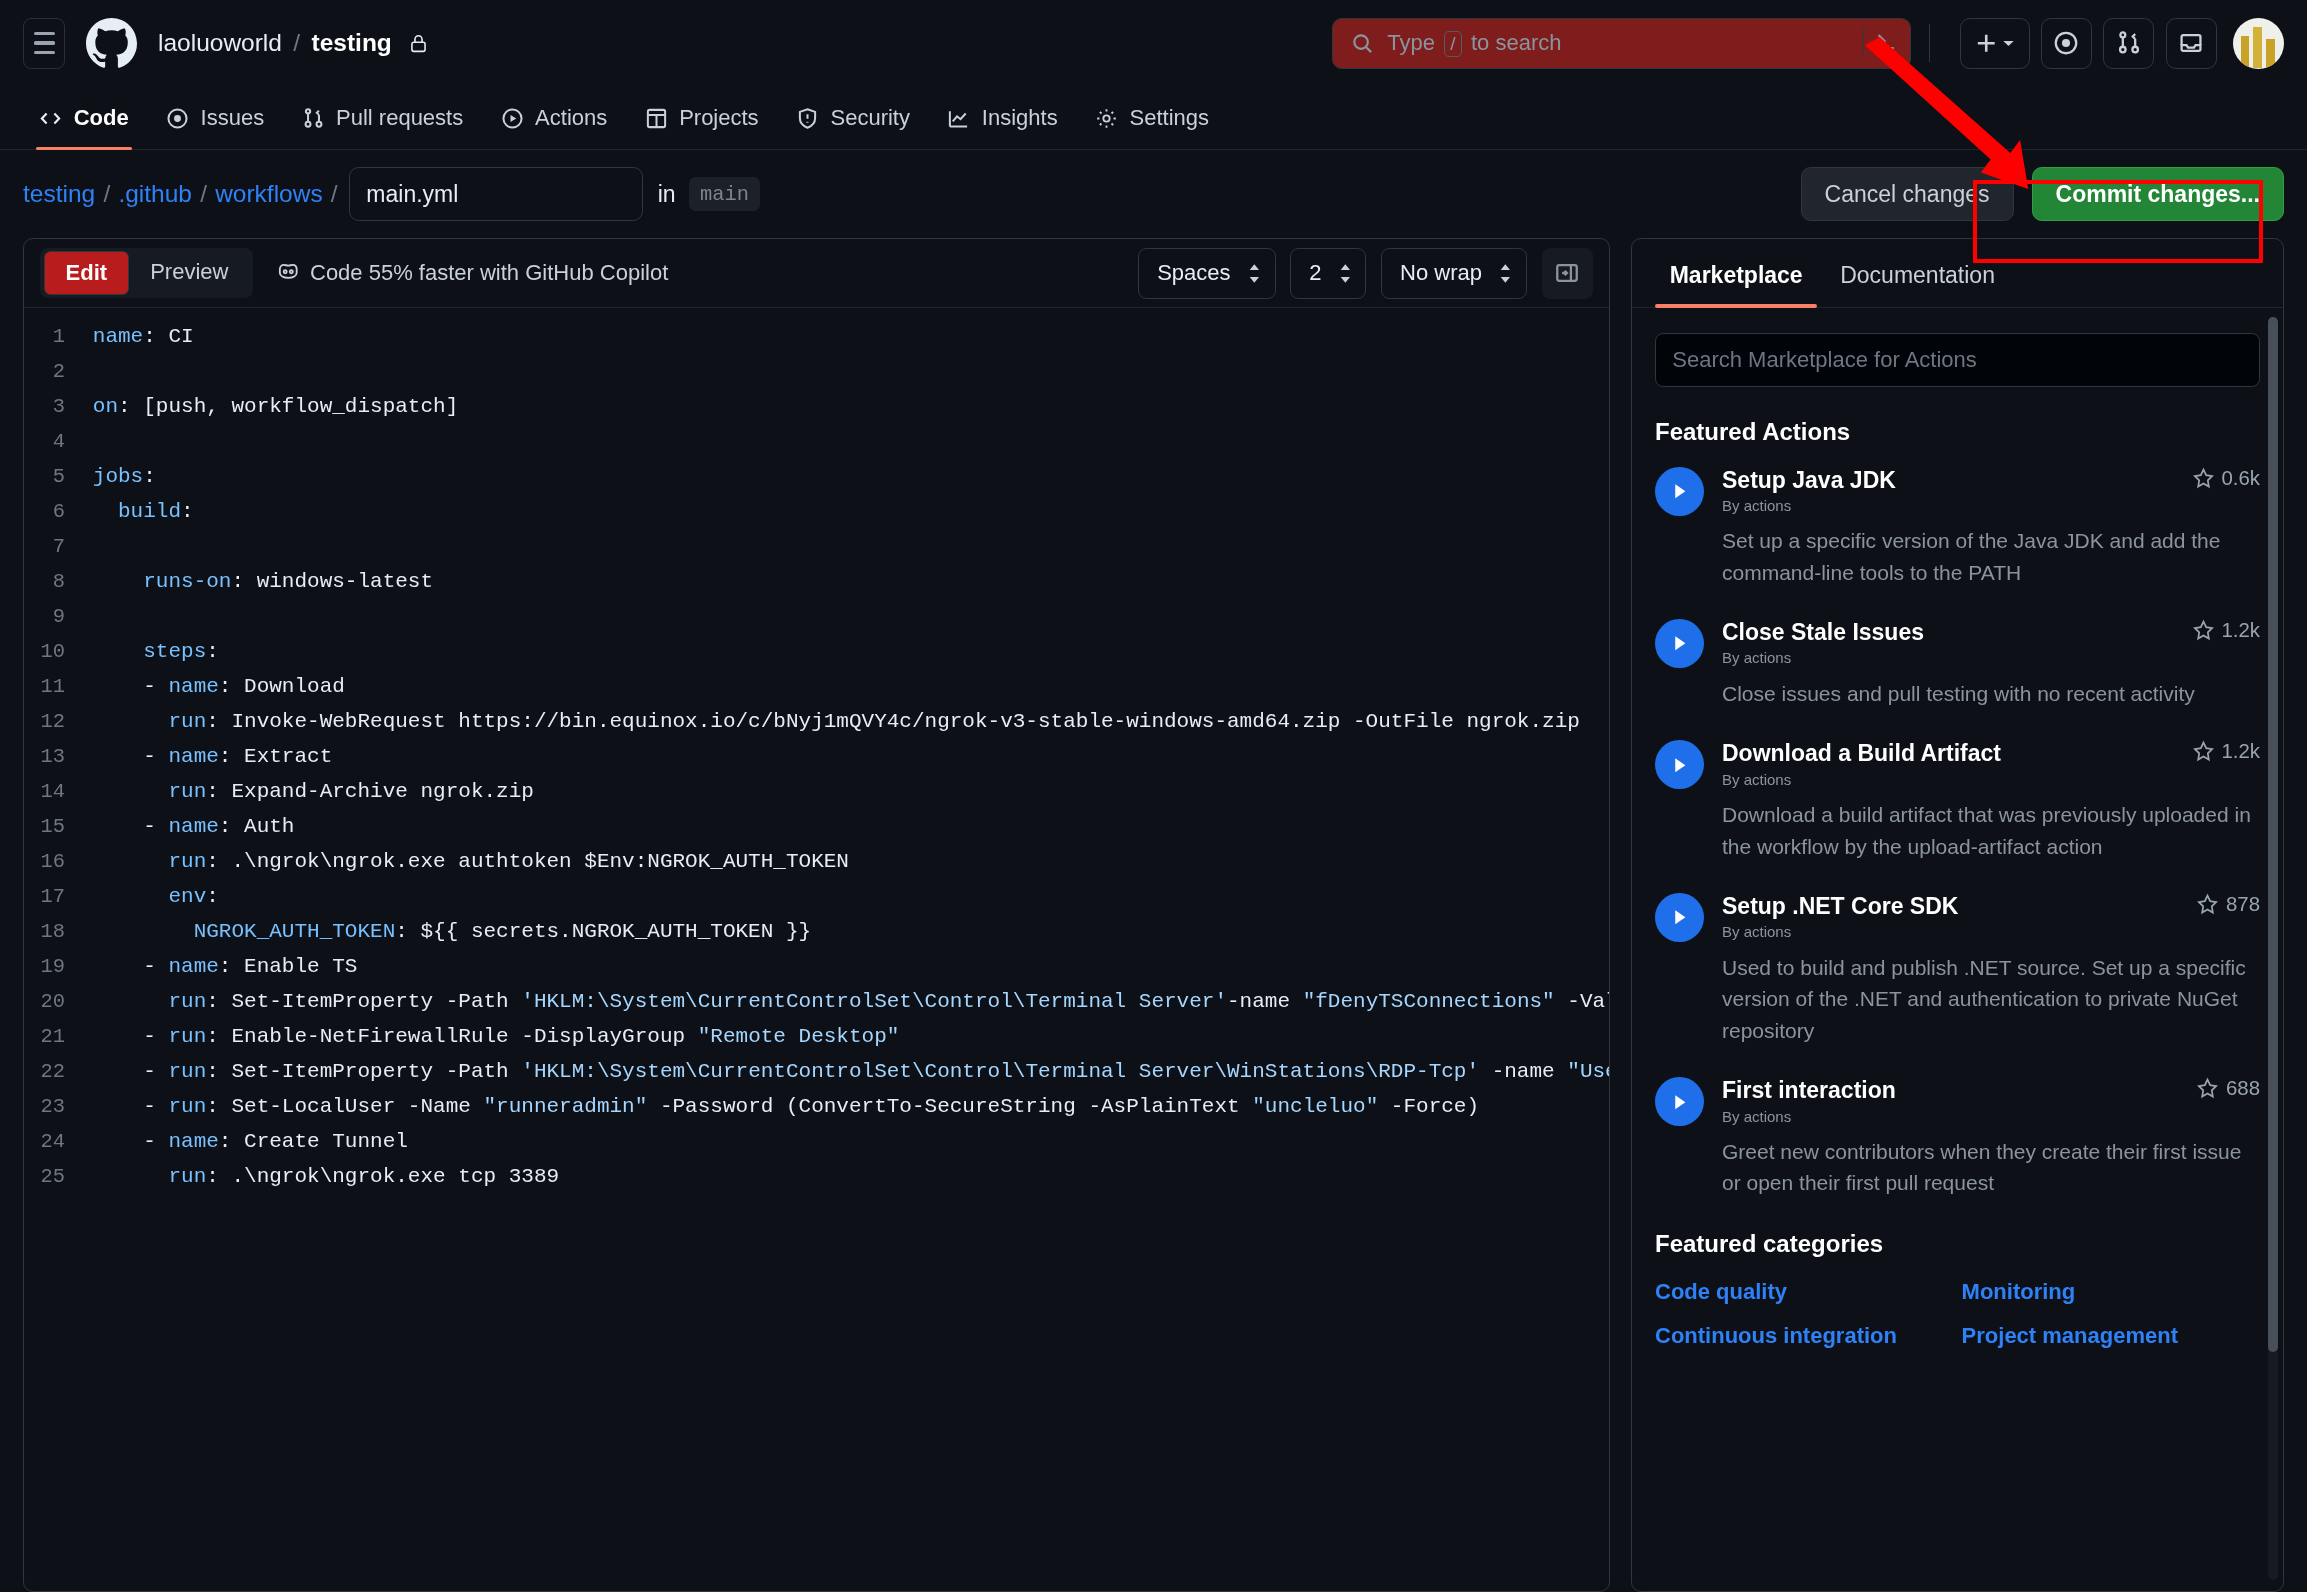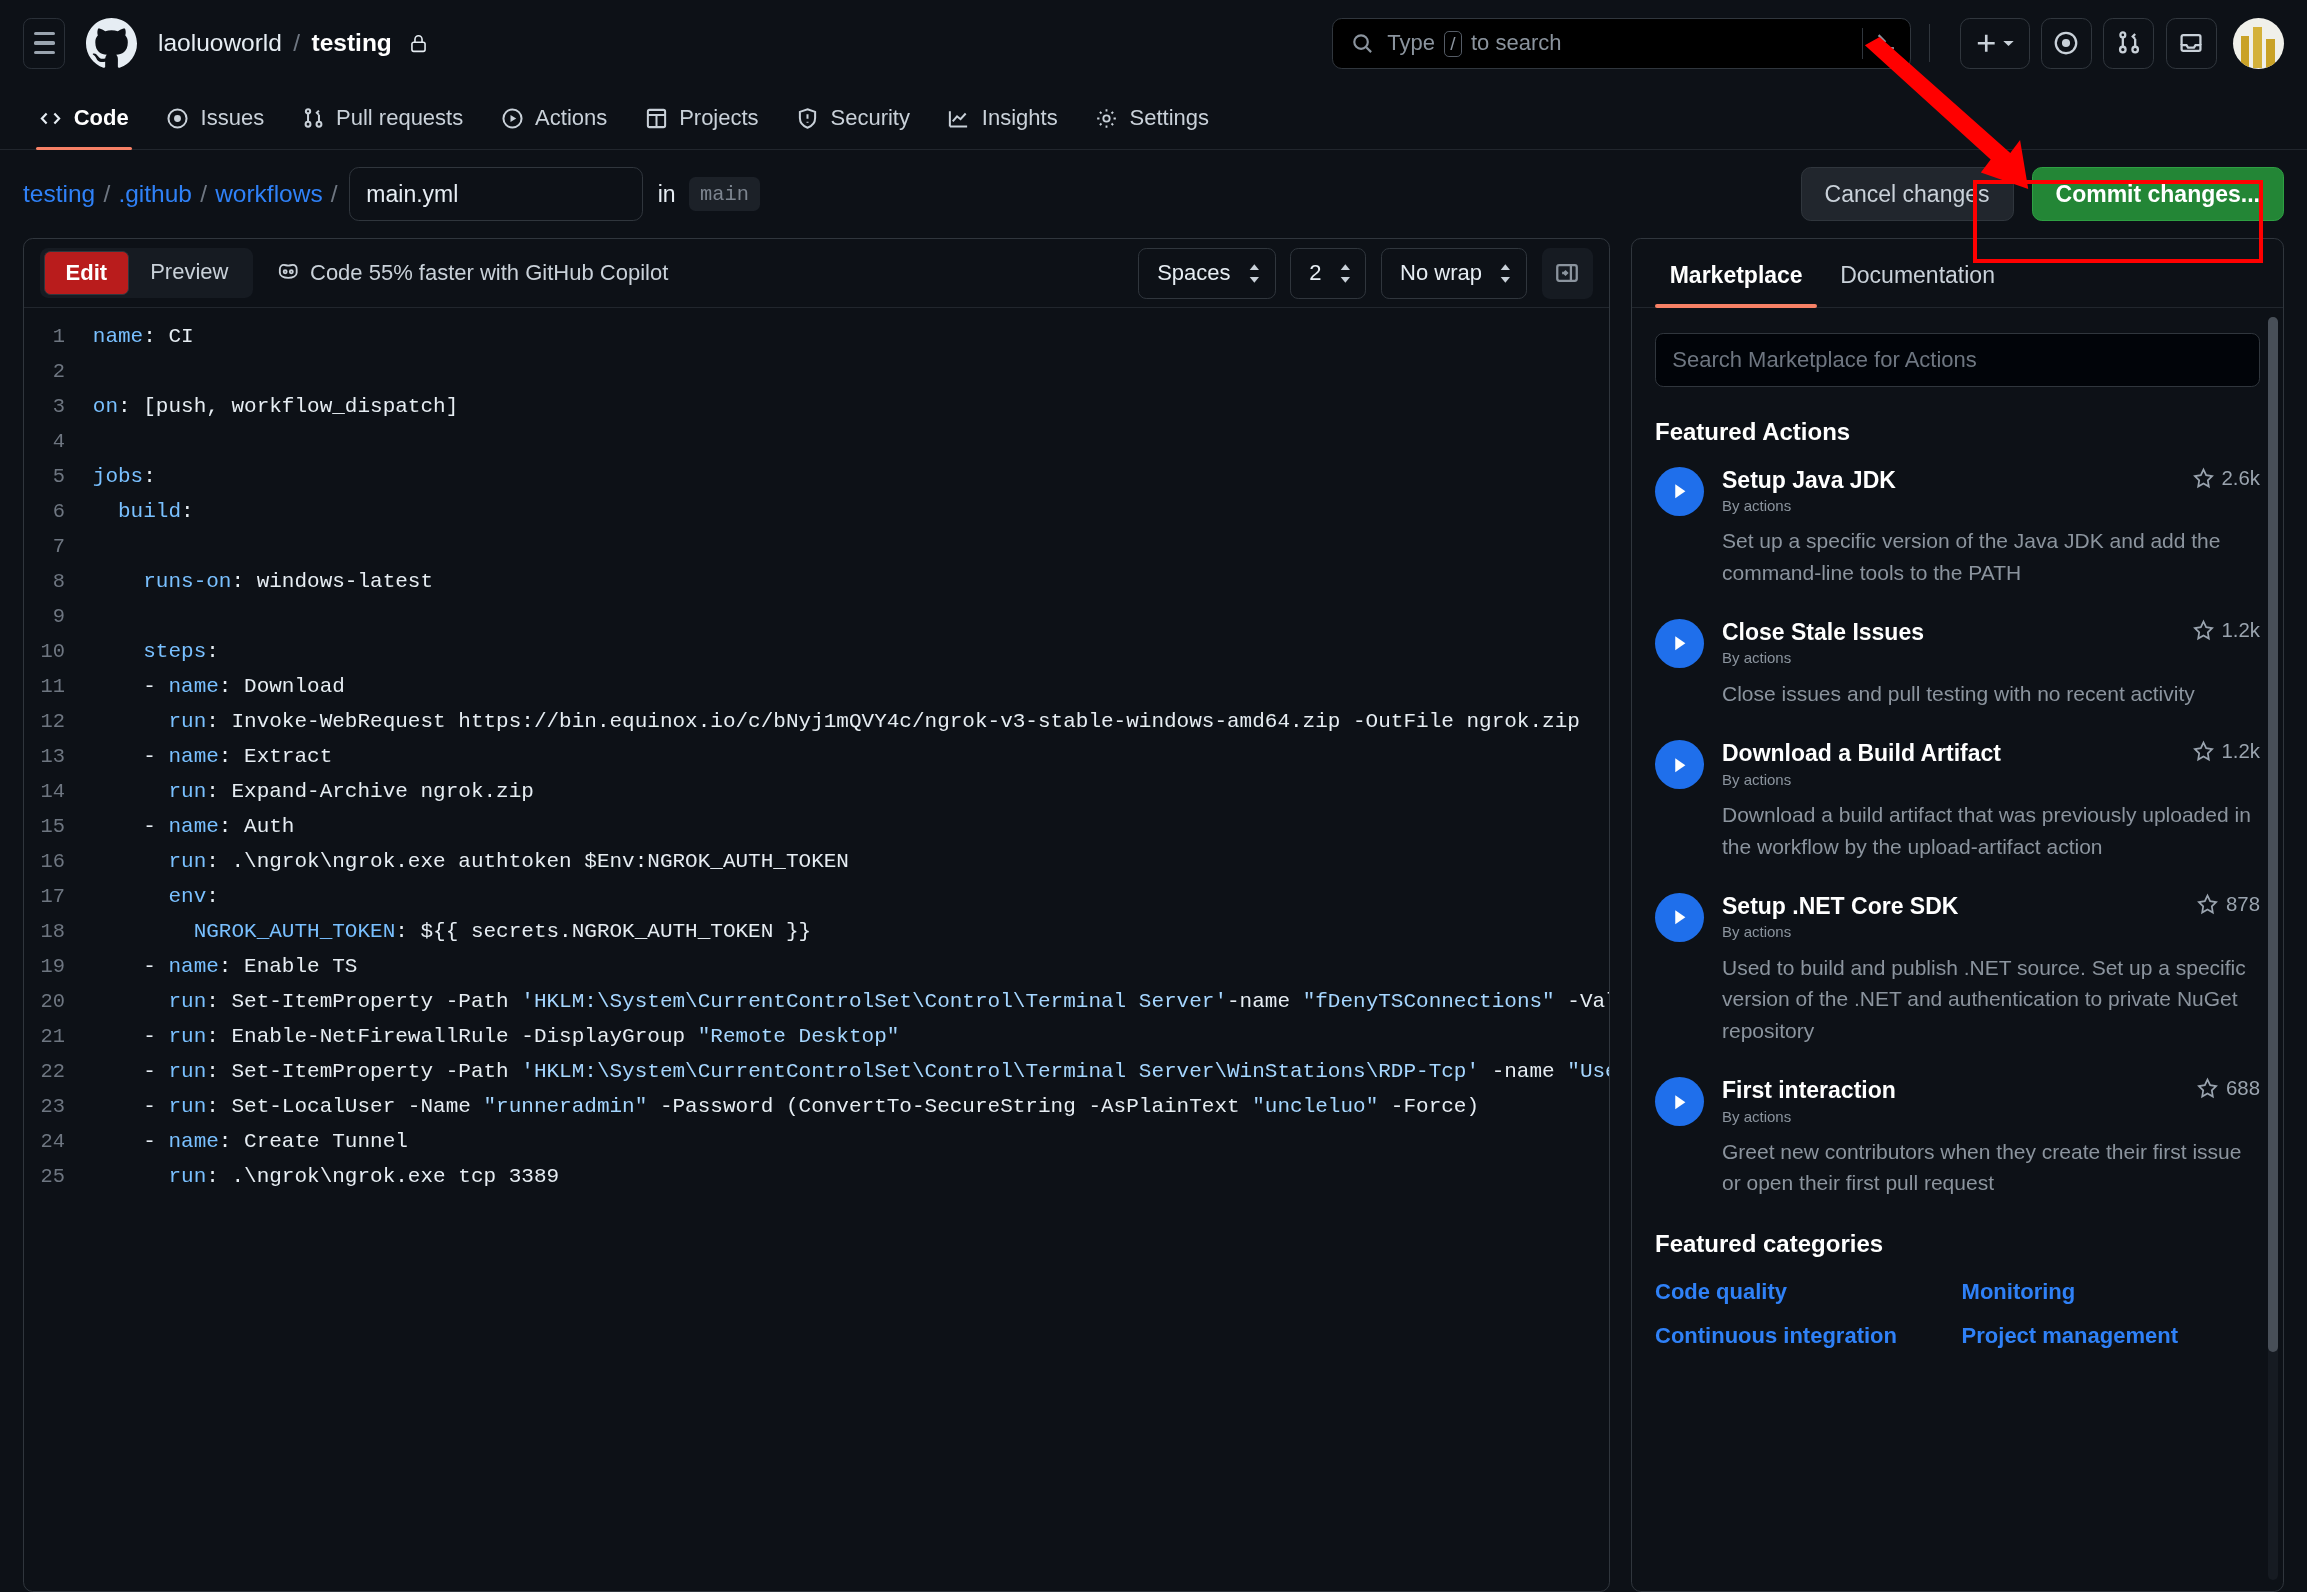--- a/index.html
+++ b/index.html
@@ -45,21 +45,21 @@
   .header-right {
     margin-left: auto;
     display: flex; align-items: center; gap: 0;
   }
   .searchbox {
     width: 579px; height: 51px;
     border: 0.8px solid #30363d;
     border-radius: 9.8px;
     display: flex; align-items: center;
     padding: 0 11.4px 0 18px;
-    background: #000000;
+    background: #7f1d1d;
     cursor: text;
   }
   .searchbox .sicon { margin-right: 13px; display:flex; }
   .searchbox .sph { color: #8b949e; font-size: 22px; flex: 1; white-space: nowrap; }
   .searchbox .kbd {
     display: inline-flex; align-items: center; justify-content: center;
     border: 0.8px solid #555c66; border-radius: 4.9px;
     padding: 0 4.9px; height: 26px; margin: 0 3.3px;
     font-size: 19px; color: #8b949e;
   }
@@ -599,21 +599,21 @@
                 <path d="M5.4 3.5 12 8l-6.6 4.5z" fill="#ffffff"></path>
               </svg>
             </div>
             <div class="action-main">
               <div class="action-titlerow">
                 <div class="action-title">Setup Java JDK</div>
                 <div class="action-stars">
                   <svg width="23" height="23" viewBox="0 0 16 16" fill="none" stroke="#9aa4af" stroke-width="1.2">
                     <path d="M8 1.8l1.85 3.9 4.15.6-3 3 .7 4.3L8 11.5 4.3 13.6l.7-4.3-3-3 4.15-.6z"></path>
                   </svg>
-                  <span>2.6k</span>
+                  <span>0.6k</span>
                 </div>
               </div>
               <div class="action-by">By actions</div>
               <div class="action-desc">Set up a specific version of the Java JDK and add the command-line tools to the PATH</div>
             </div>
           </div>
           <div class="action-item">
             <div class="action-avatar">
               <svg width="24.5" height="24.5" viewBox="0 0 16 16">
                 <path d="M5.4 3.5 12 8l-6.6 4.5z" fill="#ffffff"></path>

